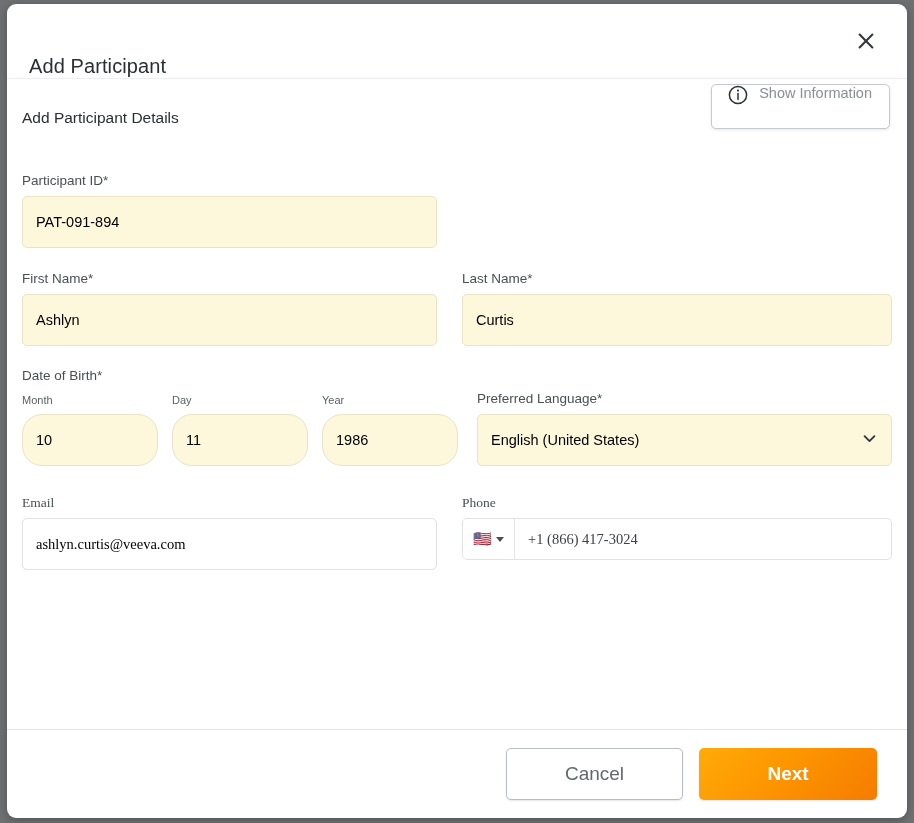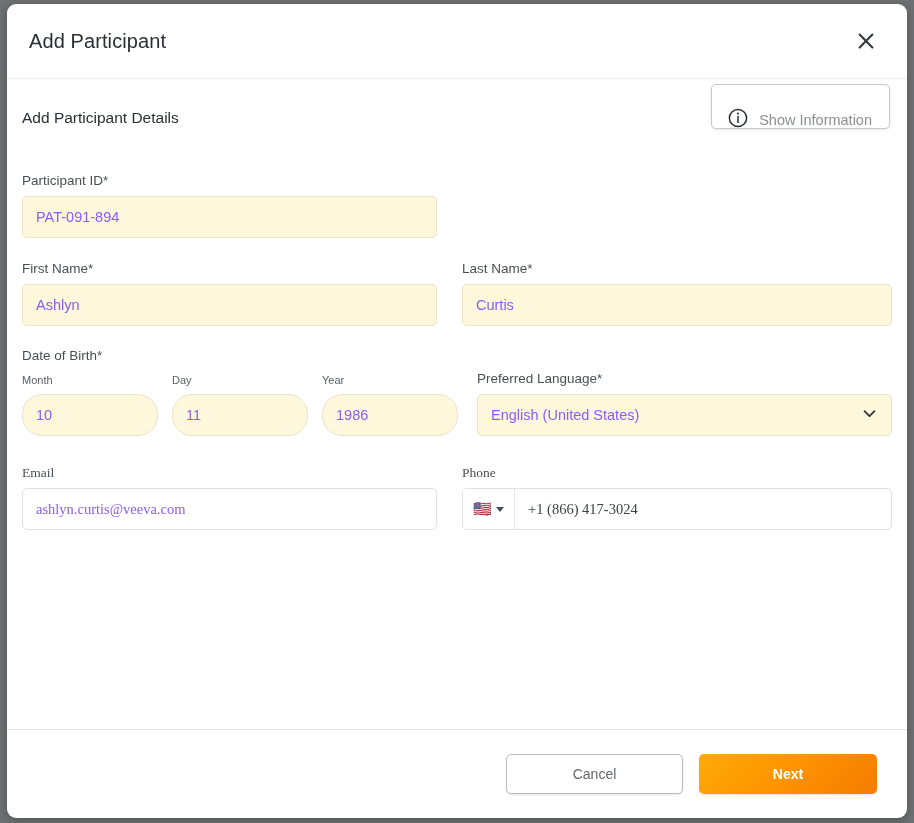--- a/index.html
+++ b/index.html
@@ -35,21 +35,21 @@
     display: flex;
     flex-direction: column;
   }
 
   
   .modal-header {
     height: 75px;
     flex: 0 0 75px;
     border-bottom: 1px solid #eceef4;
     display: flex;
-    align-items: center;
+    align-items: flex-end;
     padding: 0 22px 0 22px;
     position: relative;
   }
   .modal-title {
     font-size: 20px;
     color: #2b2f33;
     font-weight: 400;
     letter-spacing: 0.1px;
   }
   .close-btn {
@@ -87,21 +87,21 @@
     font-size: 15.5px;
     color: #2b2f33;
     line-height: 20px;
   }
 
   .info-button {
     position: absolute;
     right: 17px;
     top: 5px;
     display: inline-flex;
-    align-items: flex-end;
+    align-items: flex-start;
     gap: 11px;
     height: 45px;
     padding: 0 17px 0 16px;
     background: #ffffff;
     border: 1px solid #c6c9cd;
     border-radius: 5px;
     box-shadow: 0 1px 3px rgba(0,0,0,0.10);
     cursor: pointer;
     font-size: 14.5px;
     color: #8a8f94;
@@ -129,28 +129,28 @@
   }
   .sub-label {
     font-size: 11px;
     color: #5a5f64;
     line-height: 18px;
     display: block;
     margin-bottom: 5px;
   }
 
   .input-box {
-    height: 42px;
+    height: 52px;
     border: 1px solid #dfe1e4;
     border-radius: 5px;
     display: flex;
     align-items: center;
     padding: 0 13px;
     font-size: 14.5px;
-    color: #8b5cf6;
+    color: #000000;
     background: #ffffff;
     width: 100%;
     cursor: text;
   }
   .input-box.required {
     background: #fdf7dc;
     border-color: #e9e4c6;
   }
   .input-box.select {
     cursor: pointer;
@@ -219,23 +219,23 @@
   .modal-footer {
     flex: 0 0 89px;
     border-top: 1px solid #e3e5e8;
     display: flex;
     align-items: center;
     justify-content: flex-end;
     gap: 16px;
     padding: 0 30px 0 0;
   }
   .btn {
-    height: 40px;
+    height: 52px;
     border-radius: 5px;
-    font-size: 14px;
+    font-size: 19px;
     cursor: pointer;
     display: inline-flex;
     align-items: center;
     justify-content: center;
     padding: 0 18px;
     border: none;
     font-family: inherit;
   }
   .btn-cancel {
     width: 177px;

